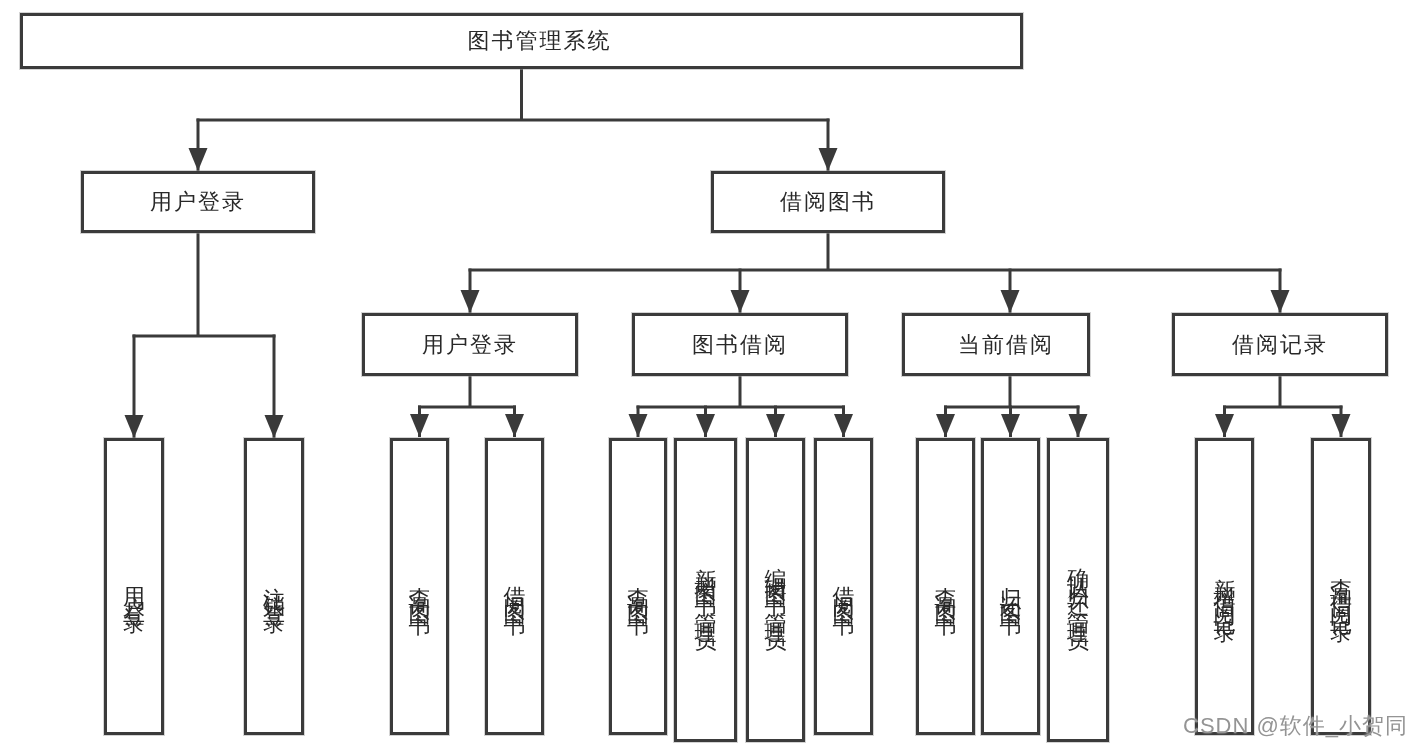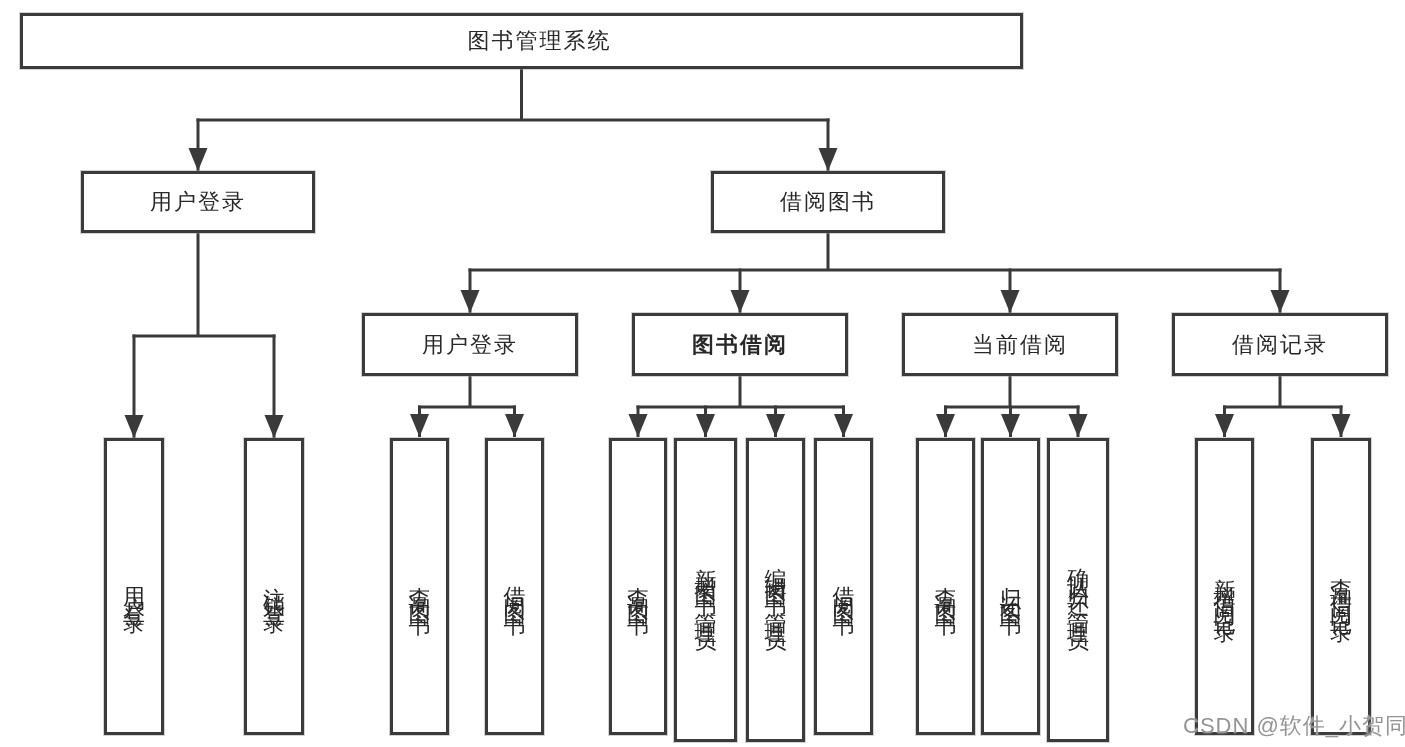--- a/index.html
+++ b/index.html
@@ -97,24 +97,24 @@
   <div class="node" style="left:81px;top:171px;width:234px;height:62px;">
     <span>用户登录</span>
   </div>
   <div class="node" style="left:711px;top:171px;width:234px;height:62px;">
     <span>借阅图书</span>
   </div>
 
   <div class="node" style="left:362px;top:313px;width:216px;height:63px;">
     <span>用户登录</span>
   </div>
-  <div class="node" style="left:632px;top:313px;width:216px;height:63px;font-weight:bold;">
+  <div class="node" style="left:632px;top:313px;width:216px;height:63px;">
     <span>图书借阅</span>
   </div>
-  <div class="node" style="left:902px;top:313px;width:216px;height:63px;padding-left:20px;">
+  <div class="node" style="left:902px;top:313px;width:188px;height:63px;padding-left:20px;">
     <span>当前借阅</span>
   </div>
   <div class="node" style="left:1172px;top:313px;width:216px;height:63px;">
     <span>借阅记录</span>
   </div>
 
   <div class="node vnode" style="left:104px;top:438px;width:60px;height:297px;">
     <span>用户登录</span>
   </div>
   <div class="node vnode" style="left:244px;top:438px;width:60px;height:297px;">

